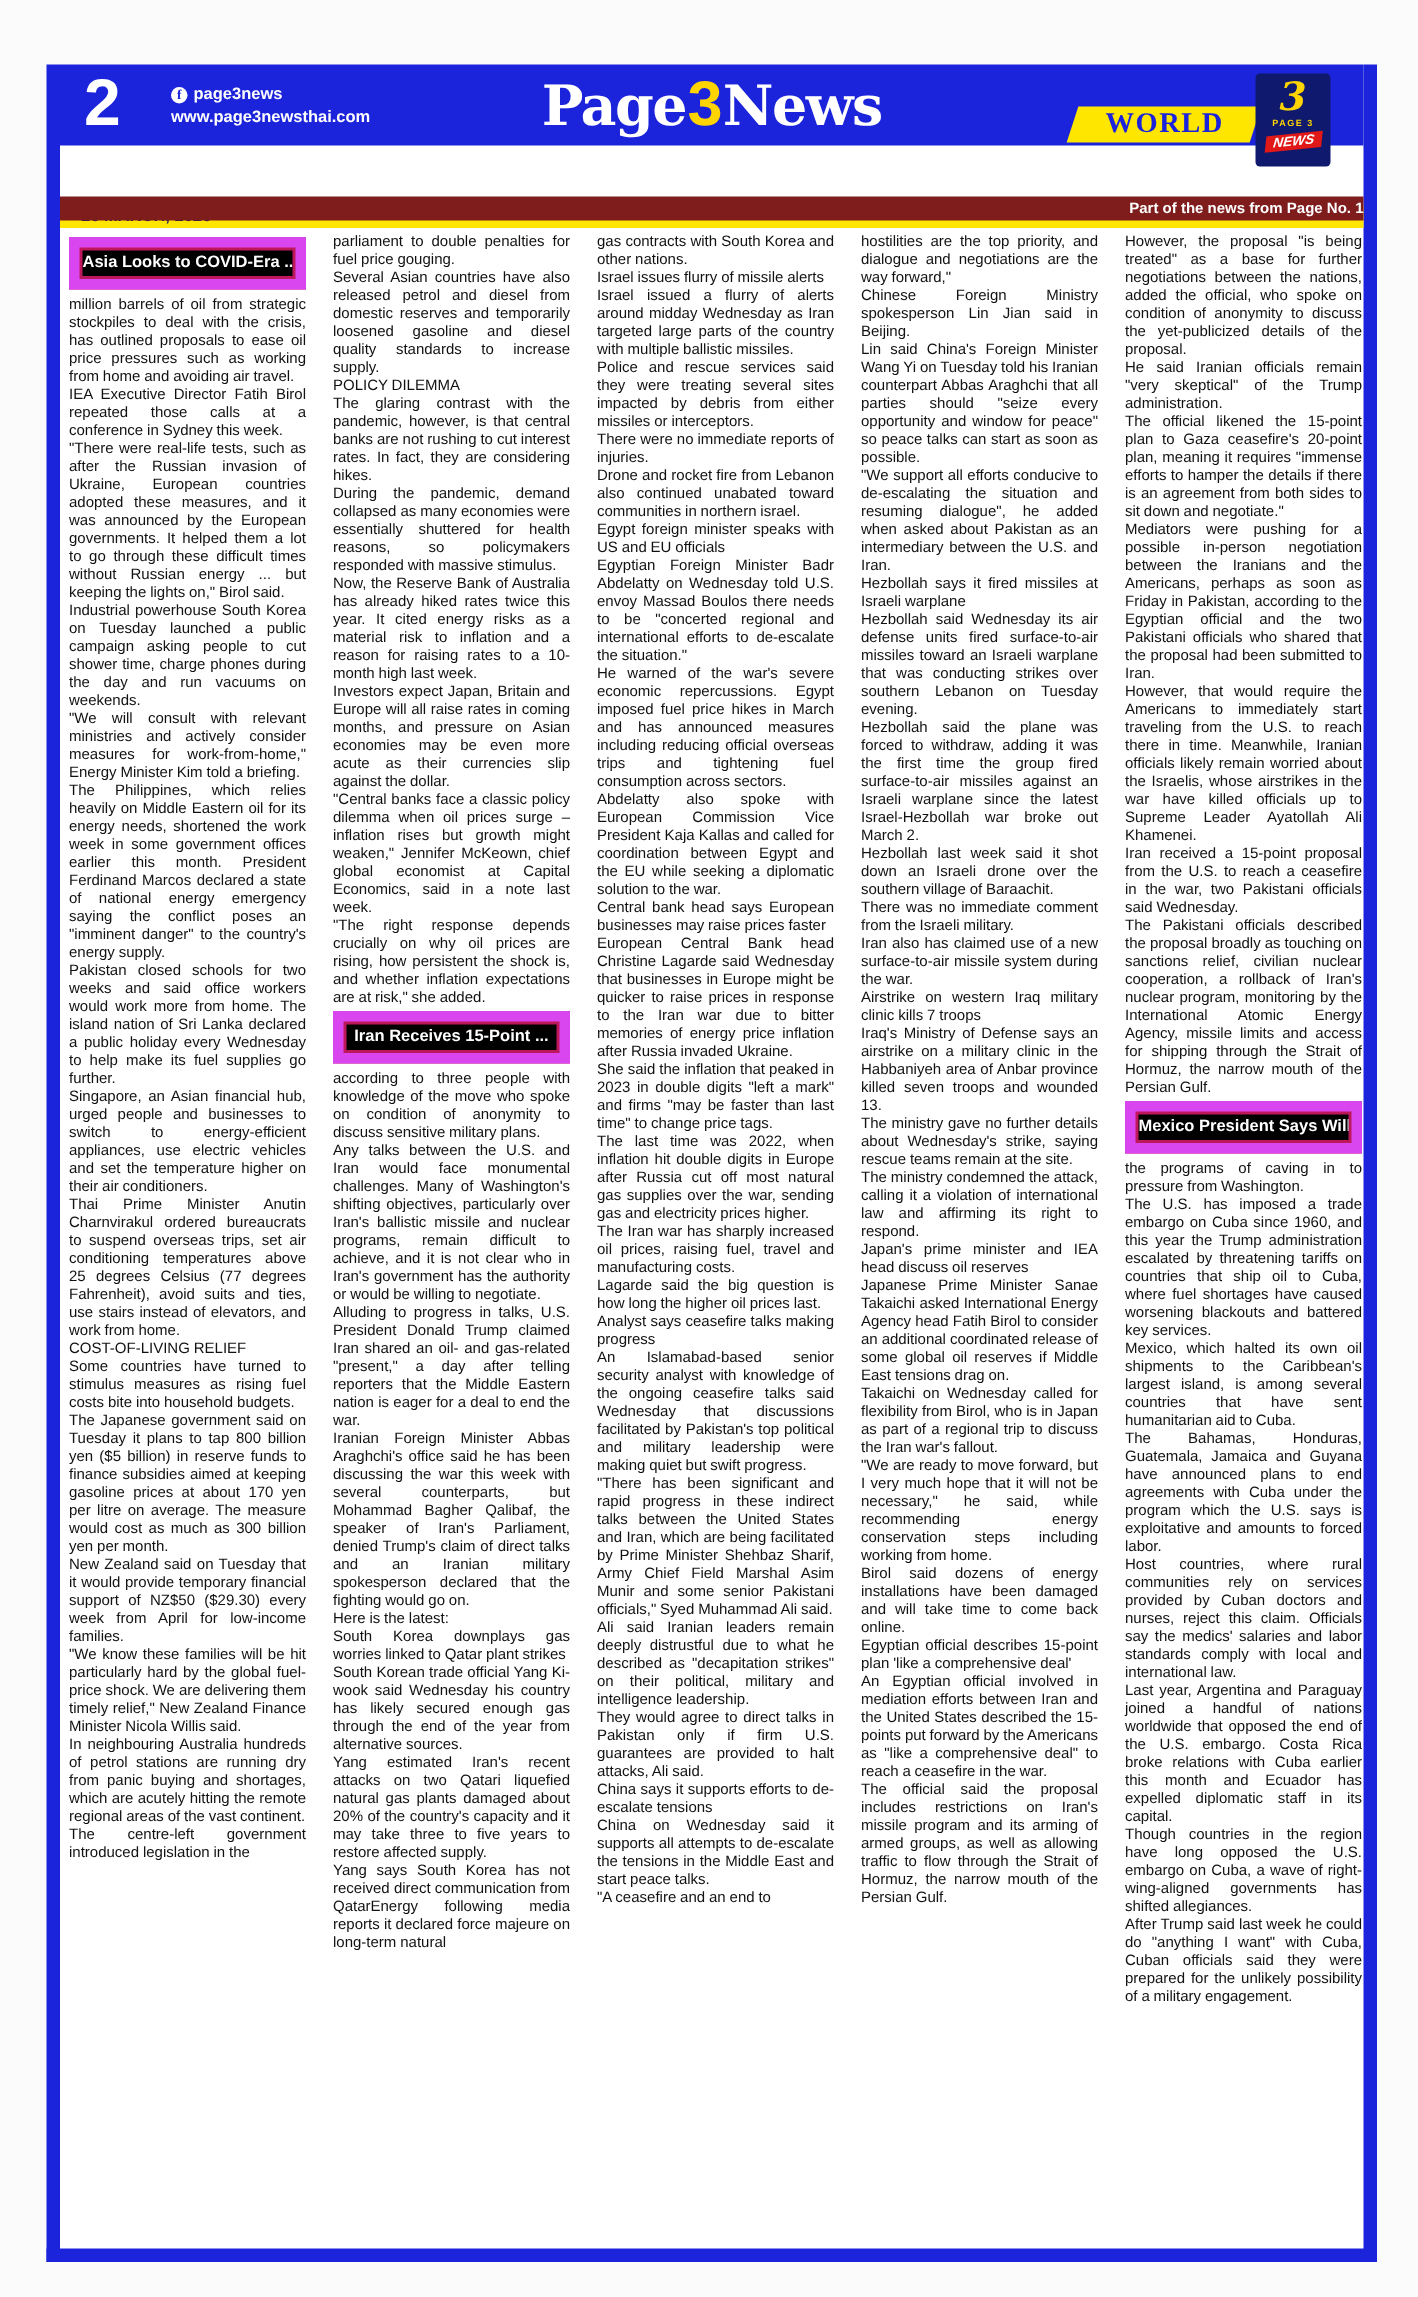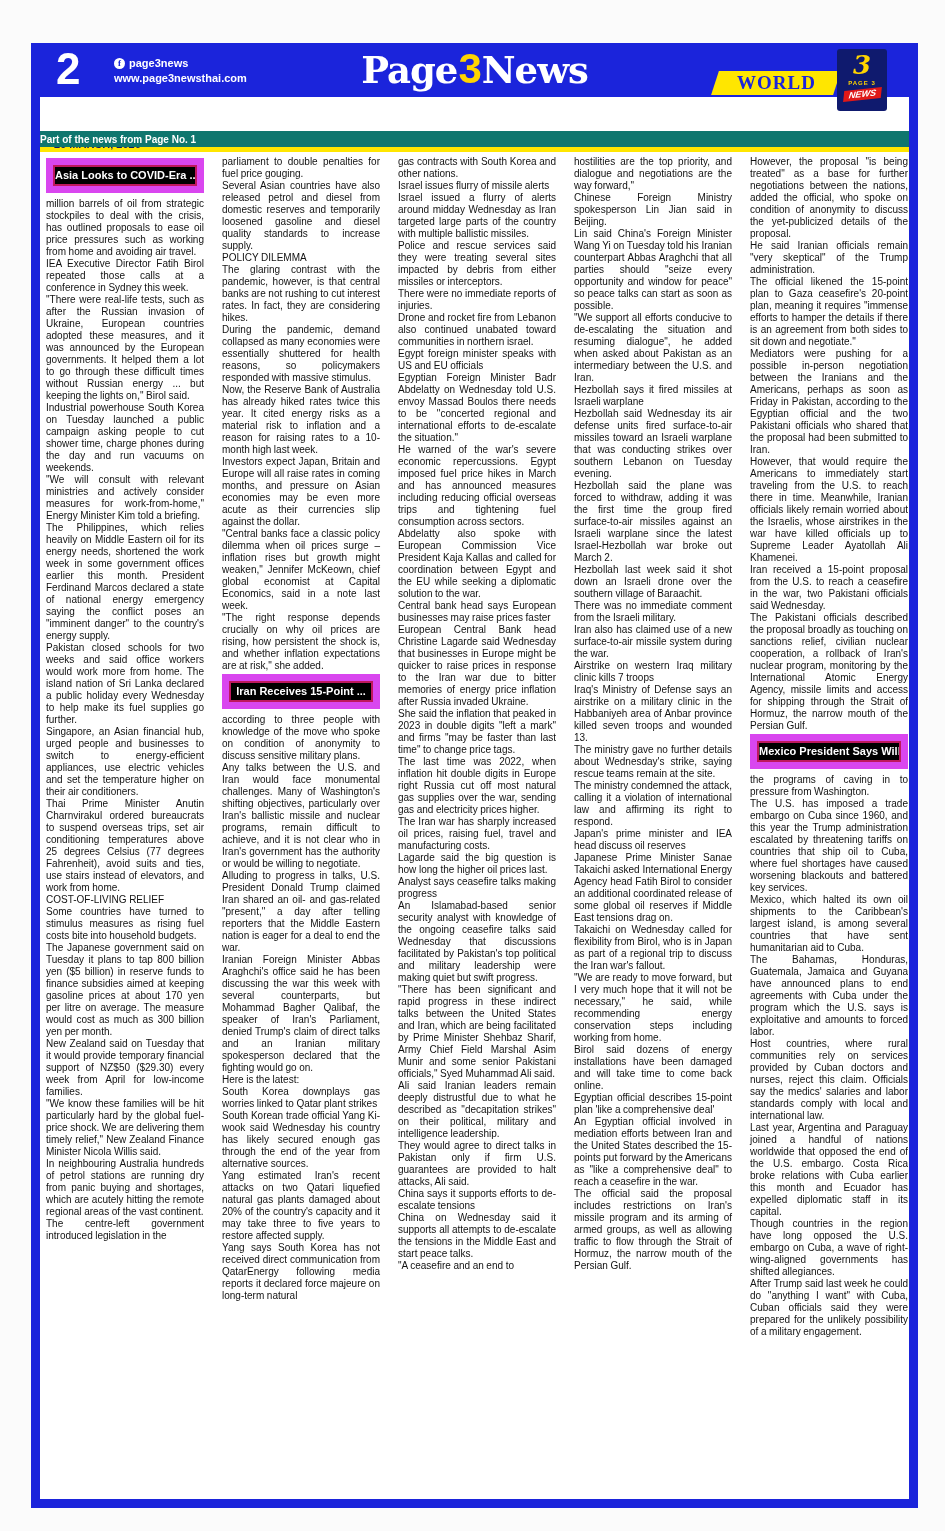--- a/index.html
+++ b/index.html
@@ -68,21 +68,21 @@
     position:absolute;left:0;top:54px;width:869px;height:15px;
     background:#ffe600;
     margin-top:40px;
   }
   .date-text{
     position:absolute;left:14px;top:1px;
     color:#131a66;font-size:11px;font-weight:bold;line-height:13px;
   }
   .strapline{
     position:absolute;left:0;top:88px;width:869px;height:16px;
-    background:#0f766e;display:flex;align-items:center;justify-content:flex-start;
+    background:#7f1d1d;display:flex;align-items:center;justify-content:flex-end;
   }
   .strapline span{color:#ffffff;font-size:10px;font-weight:bold;}
   
   .content{
     position:absolute;left:6px;top:113px;width:862px;height:1340px;
     display:flex;gap:18px;overflow:hidden;
   }
   .col{width:158px;flex:0 0 158px;}
   .para{
     font-size:10px;line-height:12px;color:#111111;
@@ -188,21 +188,21 @@
         <div class="para">Police and rescue services said they were treating several sites impacted by debris from either missiles or interceptors.</div>
         <div class="para">There were no immediate reports of injuries.</div>
         <div class="para">Drone and rocket fire from Lebanon also continued unabated toward communities in northern israel.</div>
         <div class="para">Egypt foreign minister speaks with US and EU officials</div>
         <div class="para">Egyptian Foreign Minister Badr Abdelatty on Wednesday told U.S. envoy Massad Boulos there needs to be "concerted regional and international efforts to de-escalate the situation."</div>
         <div class="para">He warned of the war's severe economic repercussions. Egypt imposed fuel price hikes in March and has announced measures including reducing official overseas trips and tightening fuel consumption across sectors.</div>
         <div class="para">Abdelatty also spoke with European Commission Vice President Kaja Kallas and called for coordination between Egypt and the EU while seeking a diplomatic solution to the war.</div>
         <div class="para">Central bank head says European businesses may raise prices faster</div>
         <div class="para">European Central Bank head Christine Lagarde said Wednesday that businesses in Europe might be quicker to raise prices in response to the Iran war due to bitter memories of energy price inflation after Russia invaded Ukraine.</div>
         <div class="para">She said the inflation that peaked in 2023 in double digits "left a mark" and firms "may be faster than last time" to change price tags.</div>
-        <div class="para">The last time was 2022, when inflation hit double digits in Europe right Russia cut off most natural gas supplies over the war, sending gas and electricity prices higher.</div>
+        <div class="para">The last time was 2022, when inflation hit double digits in Europe after Russia cut off most natural gas supplies over the war, sending gas and electricity prices higher.</div>
         <div class="para">The Iran war has sharply increased oil prices, raising fuel, travel and manufacturing costs.</div>
         <div class="para">Lagarde said the big question is how long the higher oil prices last.</div>
         <div class="para">Analyst says ceasefire talks making progress</div>
         <div class="para">An Islamabad-based senior security analyst with knowledge of the ongoing ceasefire talks said Wednesday that discussions facilitated by Pakistan's top political and military leadership were making quiet but swift progress.</div>
         <div class="para">"There has been significant and rapid progress in these indirect talks between the United States and Iran, which are being facilitated by Prime Minister Shehbaz Sharif, Army Chief Field Marshal Asim Munir and some senior Pakistani officials," Syed Muhammad Ali said.</div>
         <div class="para">Ali said Iranian leaders remain deeply distrustful due to what he described as "decapitation strikes" on their political, military and intelligence leadership.</div>
         <div class="para">They would agree to direct talks in Pakistan only if firm U.S. guarantees are provided to halt attacks, Ali said.</div>
         <div class="para">China says it supports efforts to de-escalate tensions</div>
         <div class="para">China on Wednesday said it supports all attempts to de-escalate the tensions in the Middle East and start peace talks.</div>
         <div class="para">"A ceasefire and an end to</div>

